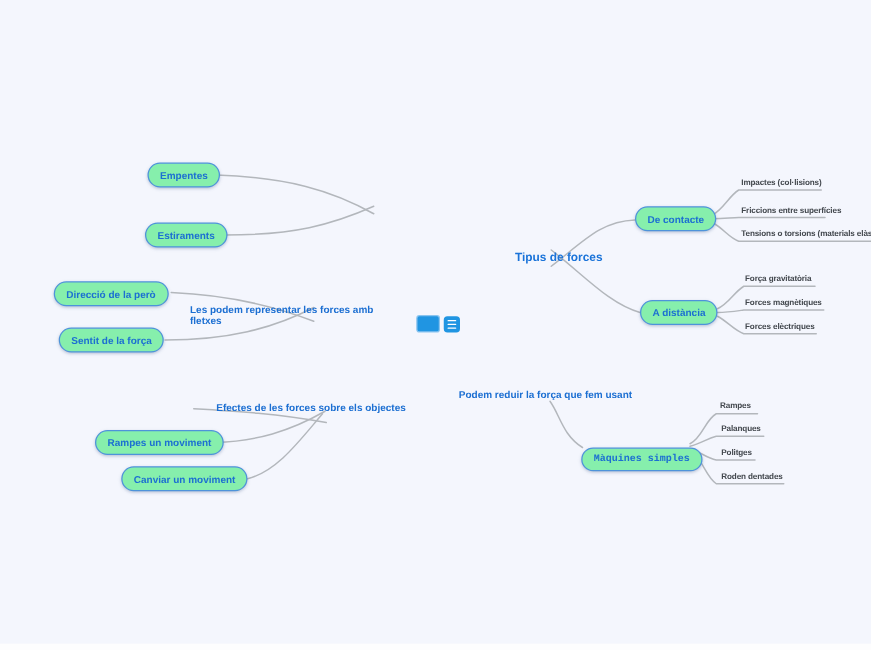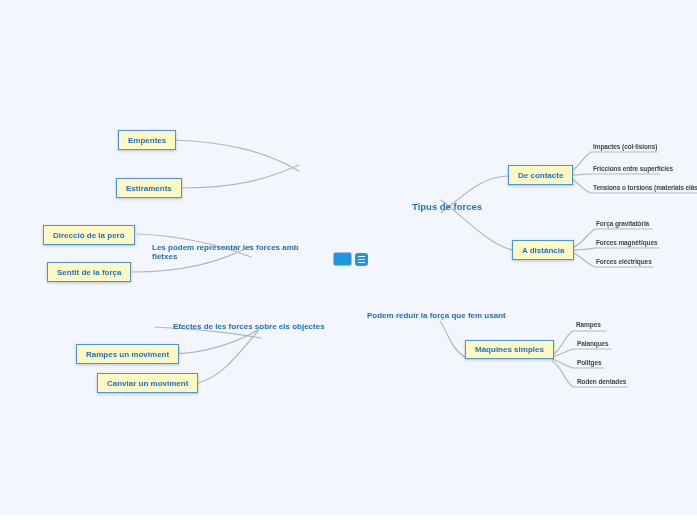--- a/index.html
+++ b/index.html
@@ -1,21 +1,21 @@
 <!DOCTYPE html>
 <html><head>
 <meta charset="utf-8">
 <style>
   html,body{margin:0;padding:0;}
   body{width:697px;height:520px;overflow:hidden;font-family:"Liberation Sans",sans-serif;}
   #canvas{position:relative;width:697px;height:520px;background:#f4f6fd;overflow:hidden;}
   #lines{position:absolute;left:0;top:0;z-index:1;}
   .node-box{
     position:absolute;z-index:3;display:inline-flex;align-items:center;justify-content:center;
-    height:20px;padding:4px 9px;background:#fef9c3;border:1.4px solid #4e93da;border-radius:0;
+    height:20px;padding:4px 9px;background:#86efac;border:1.4px solid #4e93da;border-radius:10px;
     box-sizing:border-box;color:#1c6fd2;font-size:8px;font-weight:bold;white-space:nowrap;
     box-shadow:0 1px 2.5px rgba(70,95,140,.35);
   }
   .branch-label{
     position:absolute;z-index:2;color:#1c6fd2;font-size:8px;font-weight:bold;
     white-space:nowrap;line-height:10px;
   }
   .branch-label.wrap{white-space:normal;width:160px;line-height:9px;}
   .central-label{
     position:absolute;z-index:3;color:#1a73d9;font-size:9.5px;font-weight:bold;white-space:nowrap;
@@ -82,21 +82,21 @@
 
   <div class="node-box" style="left:118px;top:130px;">Empentes</div>
   <div class="node-box" style="left:116px;top:178px;">Estiraments</div>
   <div class="node-box" style="left:43px;top:225px;">Direcció de la però</div>
   <div class="node-box" style="left:47px;top:262px;">Sentit de la força</div>
   <div class="node-box" style="left:76px;top:344px;">Rampes un moviment</div>
   <div class="node-box" style="left:97px;top:373px;">Canviar un moviment</div>
 
   <div class="node-box" style="left:508px;top:165px;">De contacte</div>
   <div class="node-box" style="left:512px;top:240px;">A distància</div>
-  <div class="node-box" style="left:465px;top:340px;height:19px;">Màquines simples</div>
+  <div class="node-box" style="left:465px;top:358px;height:19px;font-family:Liberation Mono, monospace;">Màquines simples</div>
 
   <div class="leaf-label" style="left:593px;top:143px;">Impactes (col·lisions)</div>
   <div class="leaf-label" style="left:593px;top:165px;">Friccions entre superfícies</div>
   <div class="leaf-label" style="left:593px;top:184px;">Tensions o torsions (materials elàstics)</div>
 
   <div class="leaf-label" style="left:596px;top:220px;">Força gravitatòria</div>
   <div class="leaf-label" style="left:596px;top:239px;">Forces magnètiques</div>
   <div class="leaf-label" style="left:596px;top:258px;">Forces elèctriques</div>
 
   <div class="leaf-label" style="left:576px;top:321px;">Rampes</div>

